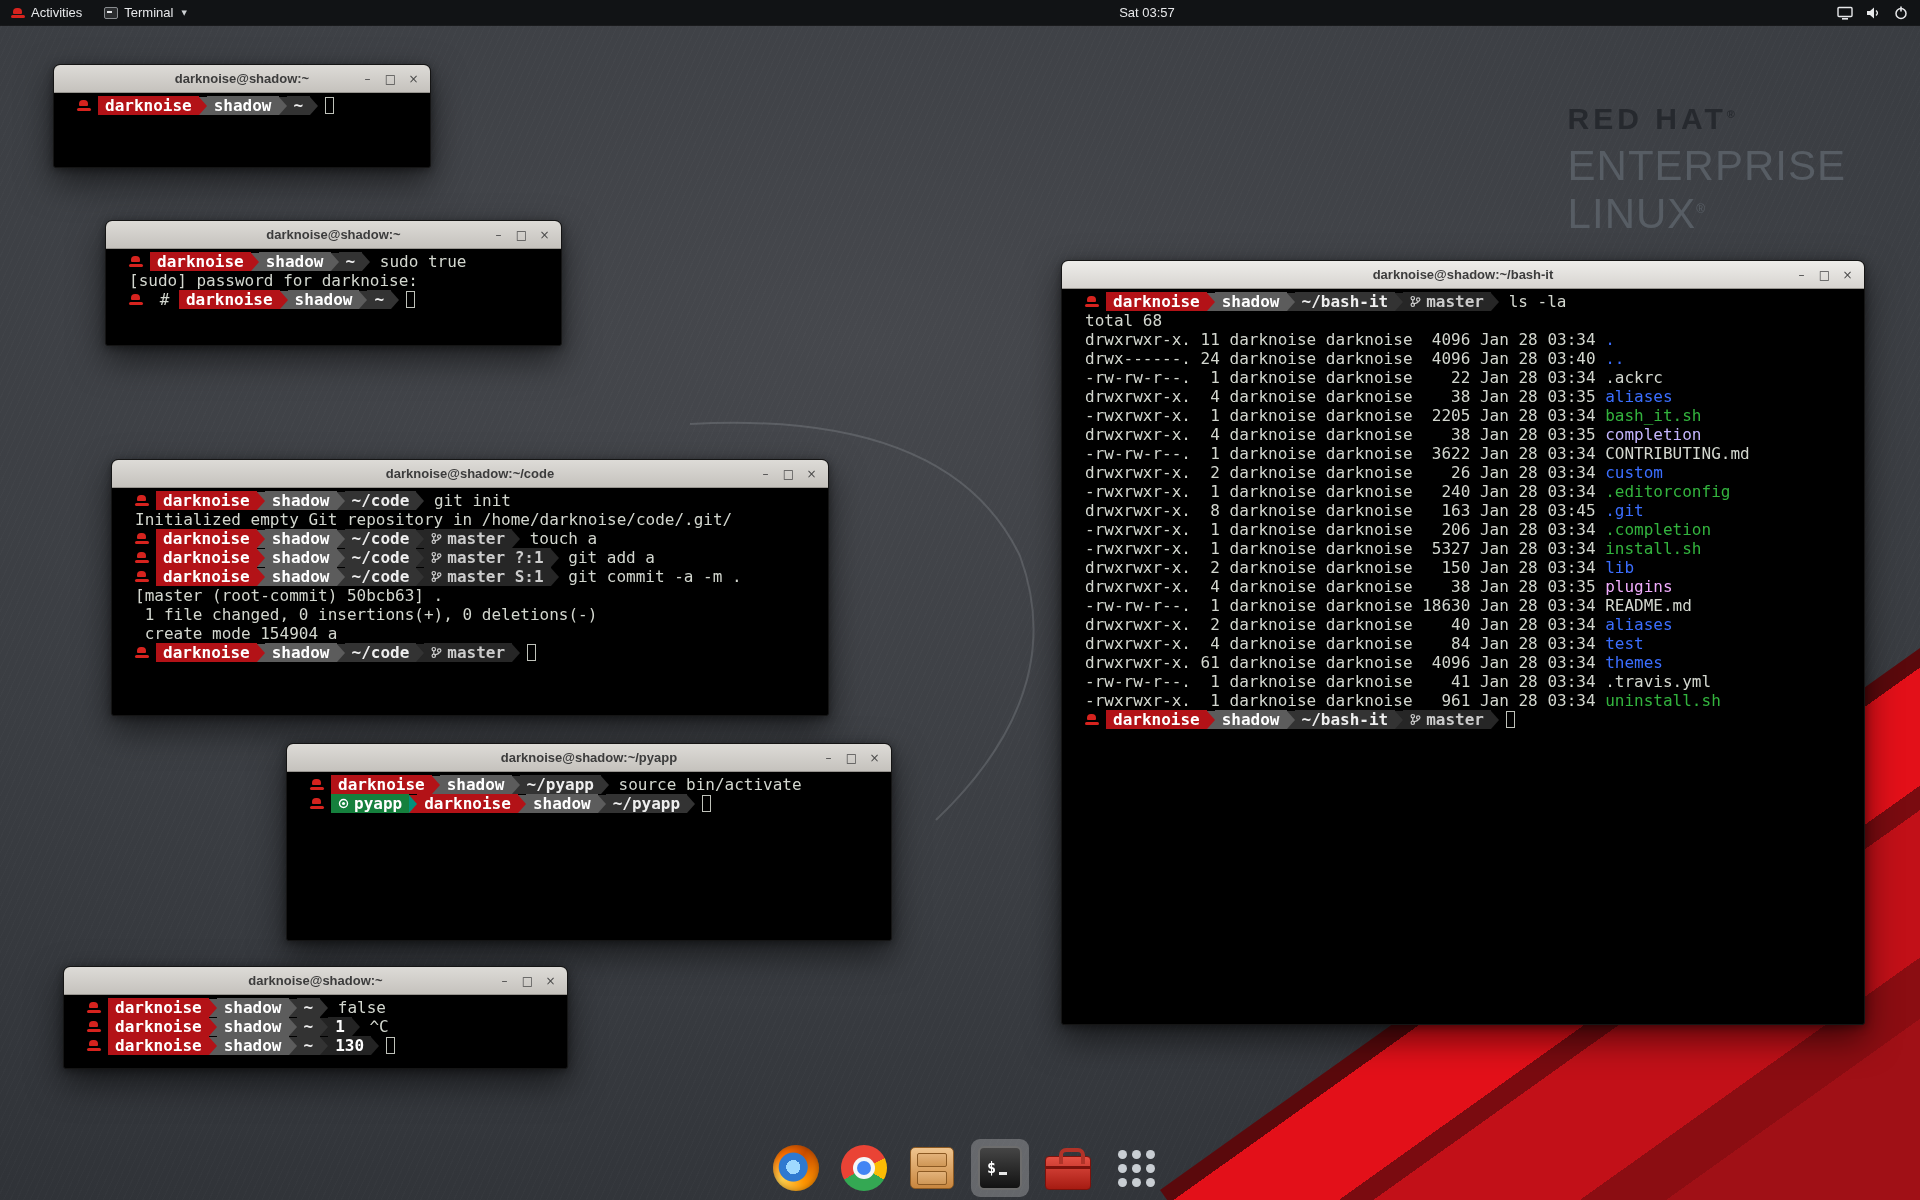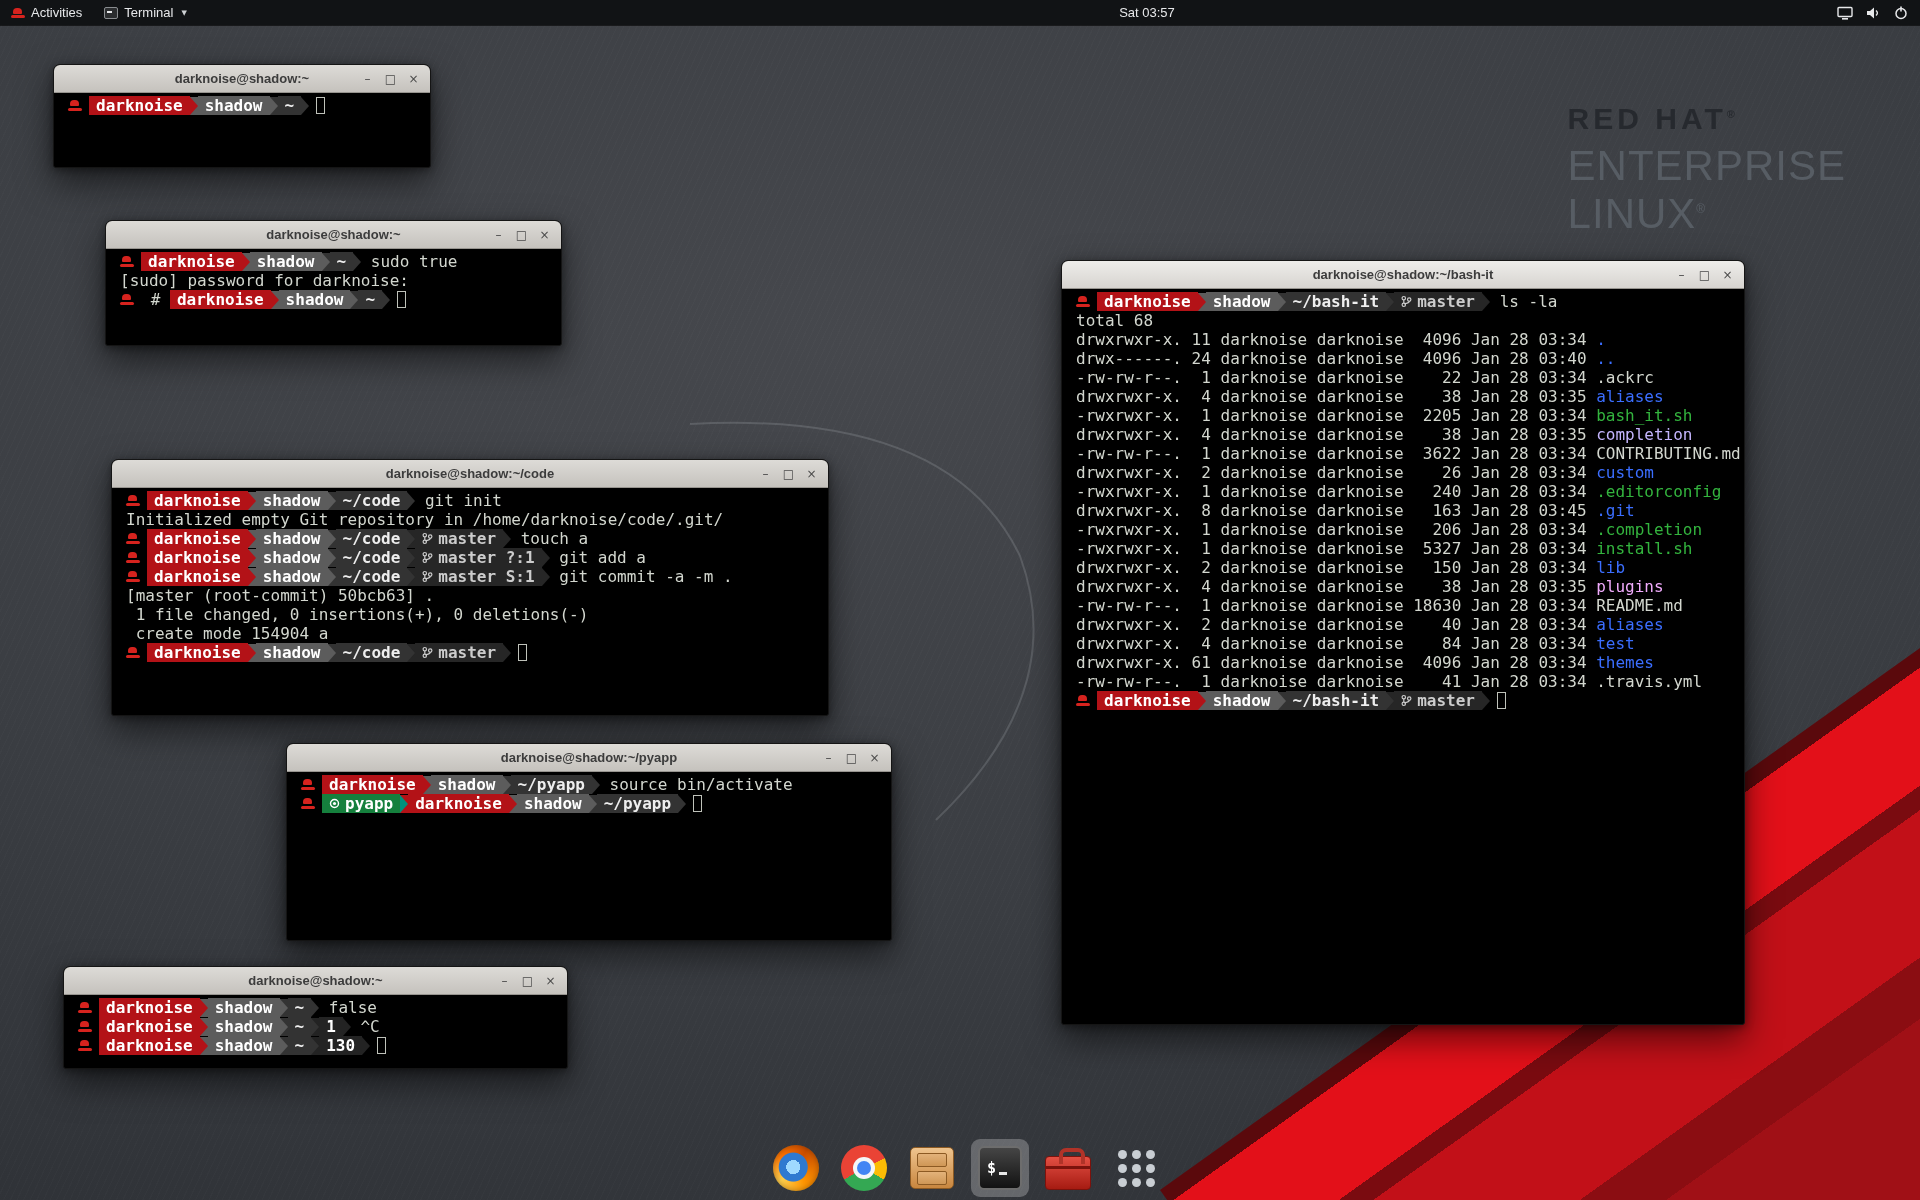--- a/index.html
+++ b/index.html
@@ -40,21 +40,21 @@
   .window{position:absolute;border-radius:7px 7px 3px 3px;border:1px solid #151515;background:#000;
     display:flex;flex-direction:column;box-shadow:0 14px 34px rgba(0,0,0,.55),0 2px 8px rgba(0,0,0,.4)}
   .titlebar{height:28px;flex:0 0 28px;border-radius:6px 6px 0 0;position:relative;
     background:linear-gradient(#dddbd7,#c5c2bd);border-bottom:1px solid #97948f;
     display:flex;align-items:center;justify-content:center}
   .window.focused .titlebar{background:linear-gradient(#eeedea,#d7d4d0)}
   .titlebar .title{font-size:13px;font-weight:bold;color:#3c3c3c}
   .win-btns{position:absolute;right:6px;top:0;height:100%;display:flex;align-items:center;gap:2px}
   .win-btn{width:21px;height:21px;display:flex;align-items:center;justify-content:center;
     font-family:"DejaVu Sans",sans-serif;font-size:12px;color:#4a4a4a;border-radius:3px}
-  .term-body{flex:1;background:#000;padding:3px 14px;font-family:"DejaVu Sans Mono",monospace;
+  .term-body{flex:1;background:#000;padding:3px 23px;font-family:"DejaVu Sans Mono",monospace;
     font-size:16px;line-height:19px;color:#d3d7cf;overflow:hidden;border-radius:0 0 3px 3px}
   .tline{display:flex;align-items:center;height:19px;white-space:pre}
   .seg{display:inline-flex;align-items:center;gap:5px;height:19px;padding:0 7px;font-weight:bold;flex:0 0 auto}
   .sep{flex:0 0 auto;width:0;height:0;border-style:solid;border-color:transparent;border-width:9.5px 0 9.5px 8px}
   .cmd,.out-text{white-space:pre}
   .cursor{flex:0 0 auto;width:9px;height:17px;border:1px solid #bfc2ba;margin-left:7px}
   .seg-icon{display:inline-flex;align-items:center}
   .prompt-hat{position:relative;width:15px;height:13px;flex:0 0 auto;margin-right:6px;display:inline-block}
 
   
@@ -207,21 +207,21 @@
             <span class="win-btn">□</span>
             <span class="win-btn">×</span>
           </span>
         </div>
         <div class="term-body">
           <div class="tline"><span class="prompt-hat"><i class="hat-crown"></i><i class="hat-brim"></i></span><span class="seg" style="background: rgb(179, 18, 23); color: rgb(255, 255, 255);">darknoise</span><span class="sep" style="border-left-color: rgb(179, 18, 23); background: rgb(92, 92, 92);"></span><span class="seg" style="background: rgb(92, 92, 92); color: rgb(255, 255, 255);">shadow</span><span class="sep" style="border-left-color: rgb(92, 92, 92); background: rgb(51, 51, 51);"></span><span class="seg" style="background: rgb(51, 51, 51); color: rgb(238, 238, 238);">~</span><span class="sep" style="border-left-color: rgb(51, 51, 51);"></span><span class="cmd"> false</span></div>
           <div class="tline"><span class="prompt-hat"><i class="hat-crown"></i><i class="hat-brim"></i></span><span class="seg" style="background: rgb(179, 18, 23); color: rgb(255, 255, 255);">darknoise</span><span class="sep" style="border-left-color: rgb(179, 18, 23); background: rgb(92, 92, 92);"></span><span class="seg" style="background: rgb(92, 92, 92); color: rgb(255, 255, 255);">shadow</span><span class="sep" style="border-left-color: rgb(92, 92, 92); background: rgb(51, 51, 51);"></span><span class="seg" style="background: rgb(51, 51, 51); color: rgb(238, 238, 238);">~</span><span class="sep" style="border-left-color: rgb(51, 51, 51); background: rgb(35, 35, 35);"></span><span class="seg" style="background: rgb(35, 35, 35); color: rgb(255, 255, 255);">1</span><span class="sep" style="border-left-color: rgb(35, 35, 35);"></span><span class="cmd"> ^C</span></div>
           <div class="tline"><span class="prompt-hat"><i class="hat-crown"></i><i class="hat-brim"></i></span><span class="seg" style="background: rgb(179, 18, 23); color: rgb(255, 255, 255);">darknoise</span><span class="sep" style="border-left-color: rgb(179, 18, 23); background: rgb(92, 92, 92);"></span><span class="seg" style="background: rgb(92, 92, 92); color: rgb(255, 255, 255);">shadow</span><span class="sep" style="border-left-color: rgb(92, 92, 92); background: rgb(51, 51, 51);"></span><span class="seg" style="background: rgb(51, 51, 51); color: rgb(238, 238, 238);">~</span><span class="sep" style="border-left-color: rgb(51, 51, 51); background: rgb(35, 35, 35);"></span><span class="seg" style="background: rgb(35, 35, 35); color: rgb(255, 255, 255);">130</span><span class="sep" style="border-left-color: rgb(35, 35, 35);"></span><span class="cursor"></span></div>
         </div>
       </div>
-      <div class="window focused" style="left: 1061px; top: 260px; width: 684px; height: 765px;">
+      <div class="window focused" style="left: 1061px; top: 260px; width: 804px; height: 765px;">
         <div class="titlebar">
           <span class="title">darknoise@shadow:~/bash-it</span>
           <span class="win-btns">
             <span class="win-btn">–</span>
             <span class="win-btn">□</span>
             <span class="win-btn">×</span>
           </span>
         </div>
         <div class="term-body">
           <div class="tline"><span class="prompt-hat"><i class="hat-crown"></i><i class="hat-brim"></i></span><span class="seg" style="background: rgb(179, 18, 23); color: rgb(255, 255, 255);">darknoise</span><span class="sep" style="border-left-color: rgb(179, 18, 23); background: rgb(92, 92, 92);"></span><span class="seg" style="background: rgb(92, 92, 92); color: rgb(255, 255, 255);">shadow</span><span class="sep" style="border-left-color: rgb(92, 92, 92); background: rgb(51, 51, 51);"></span><span class="seg" style="background: rgb(51, 51, 51); color: rgb(238, 238, 238);">~/bash-it</span><span class="sep" style="border-left-color: rgb(51, 51, 51); background: rgb(38, 38, 38);"></span><span class="seg" style="background: rgb(38, 38, 38); color: rgb(204, 204, 204);"><span class="seg-icon"><svg width="11" height="13" viewBox="0 0 11 13">
@@ -245,20 +245,21 @@
           <div class="tline"><span class="out-text">drwxrwxr-x.  8 darknoise darknoise   163 Jan 28 03:45 </span><span class="out-text" style="color: rgb(59, 110, 255);">.git</span></div>
           <div class="tline"><span class="out-text">-rwxrwxr-x.  1 darknoise darknoise   206 Jan 28 03:34 </span><span class="out-text" style="color: rgb(51, 180, 62);">.completion</span></div>
           <div class="tline"><span class="out-text">-rwxrwxr-x.  1 darknoise darknoise  5327 Jan 28 03:34 </span><span class="out-text" style="color: rgb(51, 180, 62);">install.sh</span></div>
           <div class="tline"><span class="out-text">drwxrwxr-x.  2 darknoise darknoise   150 Jan 28 03:34 </span><span class="out-text" style="color: rgb(59, 110, 255);">lib</span></div>
           <div class="tline"><span class="out-text">drwxrwxr-x.  4 darknoise darknoise    38 Jan 28 03:35 </span><span class="out-text" style="color: #f0abfc;">plugins</span></div>
           <div class="tline"><span class="out-text">-rw-rw-r--.  1 darknoise darknoise 18630 Jan 28 03:34 </span><span class="out-text">README.md</span></div>
           <div class="tline"><span class="out-text">drwxrwxr-x.  2 darknoise darknoise    40 Jan 28 03:34 </span><span class="out-text" style="color: rgb(59, 110, 255);">aliases</span></div>
           <div class="tline"><span class="out-text">drwxrwxr-x.  4 darknoise darknoise    84 Jan 28 03:34 </span><span class="out-text" style="color: rgb(59, 110, 255);">test</span></div>
           <div class="tline"><span class="out-text">drwxrwxr-x. 61 darknoise darknoise  4096 Jan 28 03:34 </span><span class="out-text" style="color: rgb(59, 110, 255);">themes</span></div>
           <div class="tline"><span class="out-text">-rw-rw-r--.  1 darknoise darknoise    41 Jan 28 03:34 </span><span class="out-text">.travis.yml</span></div>
+          <div class="tline"><span class="out-text">-rwxrwxr-x.  1 darknoise darknoise   961 Jan 28 03:34 </span><span class="out-text" style="color: rgb(51, 180, 62);">uninstall.sh</span></div>
           <div class="tline"><span class="prompt-hat"><i class="hat-crown"></i><i class="hat-brim"></i></span><span class="seg" style="background: rgb(179, 18, 23); color: rgb(255, 255, 255);">darknoise</span><span class="sep" style="border-left-color: rgb(179, 18, 23); background: rgb(92, 92, 92);"></span><span class="seg" style="background: rgb(92, 92, 92); color: rgb(255, 255, 255);">shadow</span><span class="sep" style="border-left-color: rgb(92, 92, 92); background: rgb(51, 51, 51);"></span><span class="seg" style="background: rgb(51, 51, 51); color: rgb(238, 238, 238);">~/bash-it</span><span class="sep" style="border-left-color: rgb(51, 51, 51); background: rgb(38, 38, 38);"></span><span class="seg" style="background: rgb(38, 38, 38); color: rgb(204, 204, 204);"><span class="seg-icon"><svg width="11" height="13" viewBox="0 0 11 13">
                   <g fill="none" stroke="currentColor" stroke-width="1.2">
                     <circle cx="2.8" cy="3.2" r="1.7"></circle>
                     <circle cx="2.8" cy="9.8" r="1.7"></circle>
                     <circle cx="8.2" cy="4.6" r="1.7"></circle>
                     <path d="M2.8 4.9v3.2M8.2 6.3c0 2.4-3.2 1.6-5 2.6"></path>
                   </g>
                 </svg></span>master</span><span class="sep" style="border-left-color: rgb(38, 38, 38);"></span><span class="cursor"></span></div>
         </div>
       </div>

